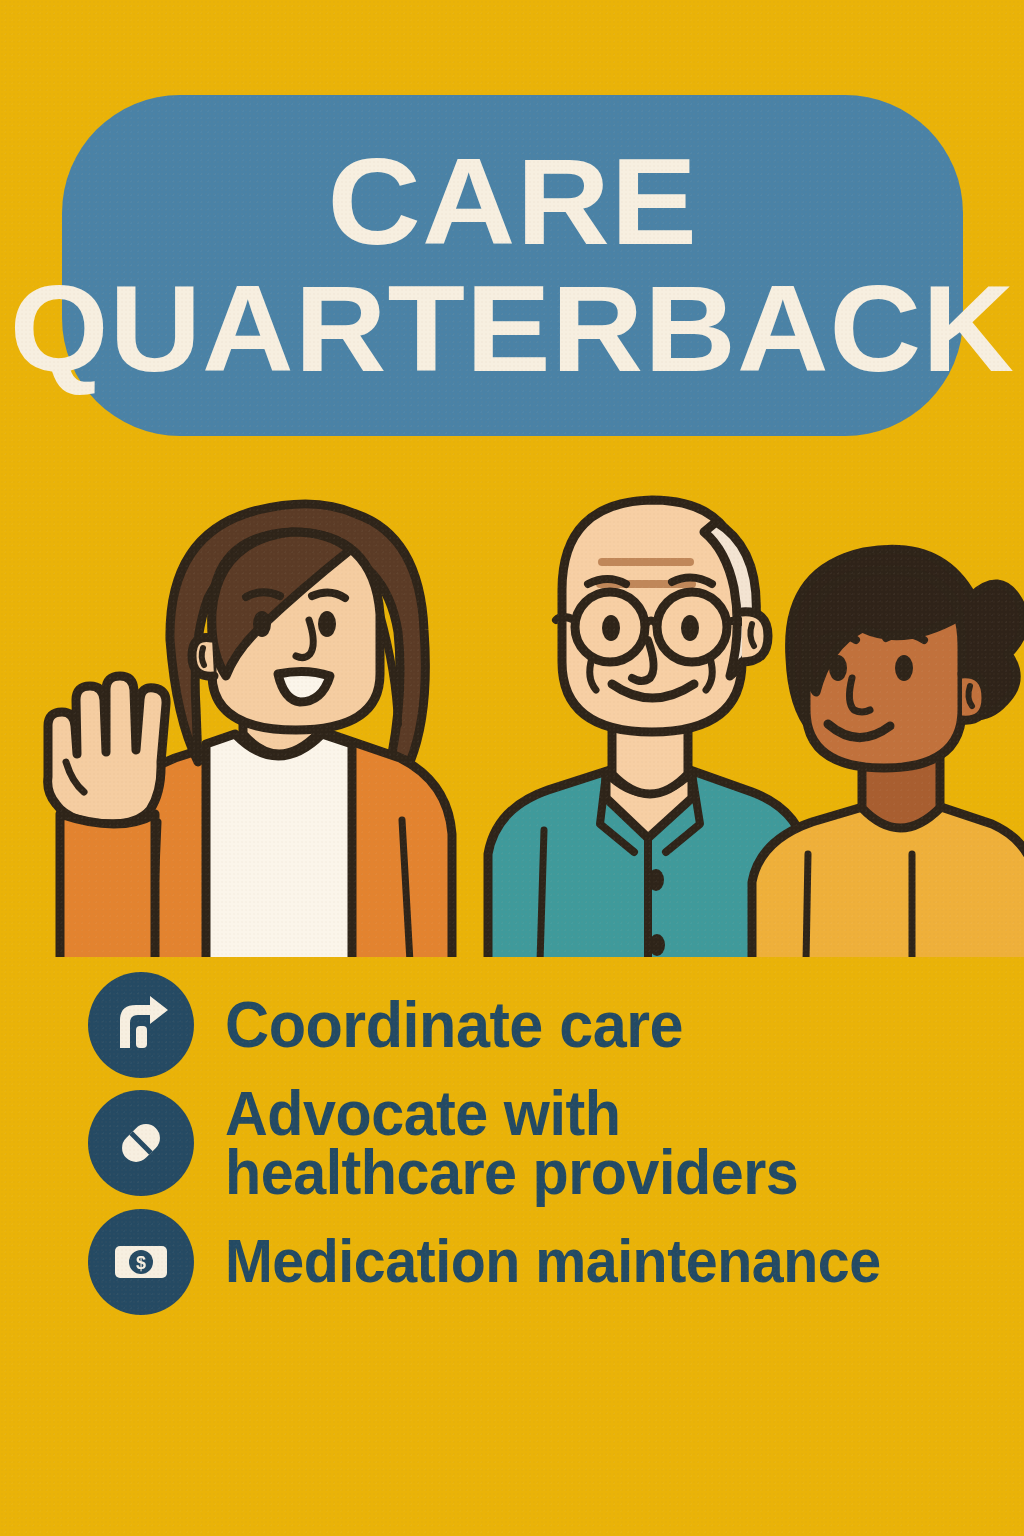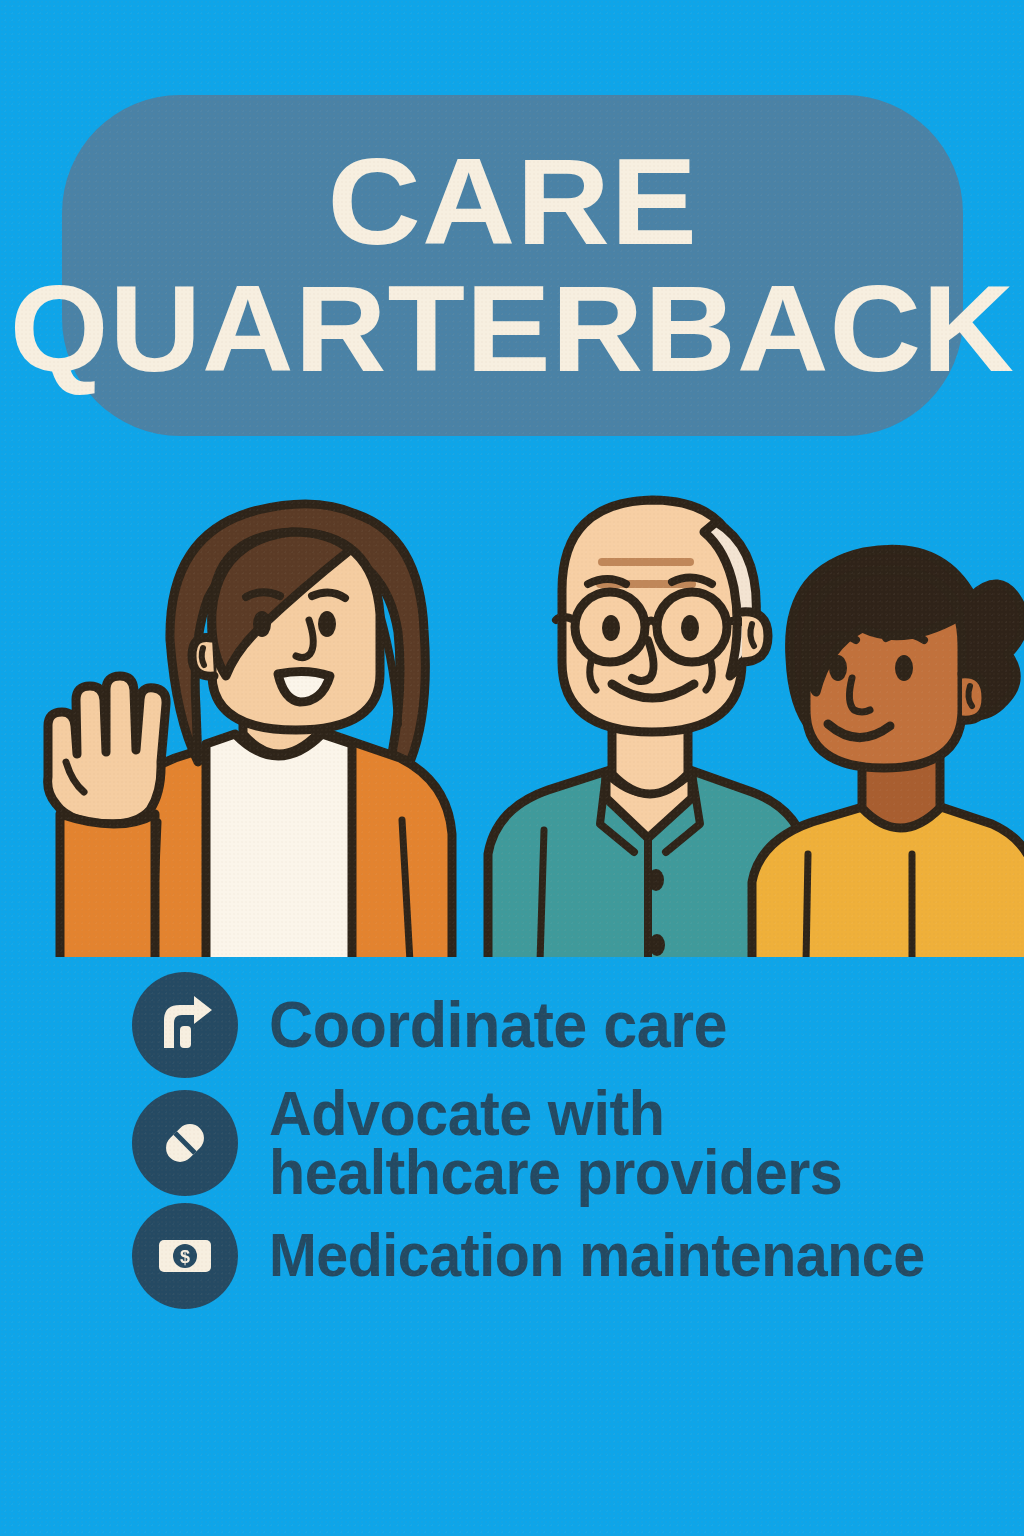--- a/index.html
+++ b/index.html
@@ -7,21 +7,21 @@
   html, body {
     width:1024px; height:1536px;
     background:#f6ecdc;
     font-family:"Liberation Sans", sans-serif;
     overflow:hidden;
   }
 
   #poster {
     position:relative;
     width:1024px; height:1536px;
-    background:#0ea5e9;
+    background:#eab308;
   }
 
   
   #grain {
     position:absolute; inset:0;
     pointer-events:none;
     opacity:.35;
     background-image:
       radial-gradient(rgba(160,130,95,.12) 1px, transparent 1px),
       radial-gradient(rgba(255,255,255,.10) 1px, transparent 1px);
@@ -61,21 +61,20 @@
     width:1024px; height:495px;
     overflow:hidden;
   }
   #illustration svg { display:block; }
 
   
   #features {
     position:absolute;
     left:0; top:972px;
     width:1024px;
-    padding-left:44px;
   }
   .feature-row {
     display:flex;
     align-items:center;
     margin-bottom:6px;
   }
   .feature-icon {
     flex:0 0 auto;
     width:106px; height:106px;
     margin-left:88px;
@@ -91,21 +90,21 @@
     font-weight:bold;
     font-size:65px;
     line-height:.95;
     letter-spacing:-.5px;
     transform:scaleX(.94);
     transform-origin:left center;
     white-space:pre-line;
   }
   #feature-row-3 .feature-label { font-size:63px; line-height:.93; }
   #feature-row-4 .feature-label { font-size:61px; }
-  #feature-row-3 { margin-bottom:2px; }
+  #feature-row-3 { margin-bottom:8px; }
 </style>
 </head>
 <body>
 
 <div id="poster">
 
   <div id="banner">
     <div class="banner-line" id="title-line-1">CARE</div>
     <div class="banner-line" id="title-line-2">QUARTERBACK</div>
   </div>

